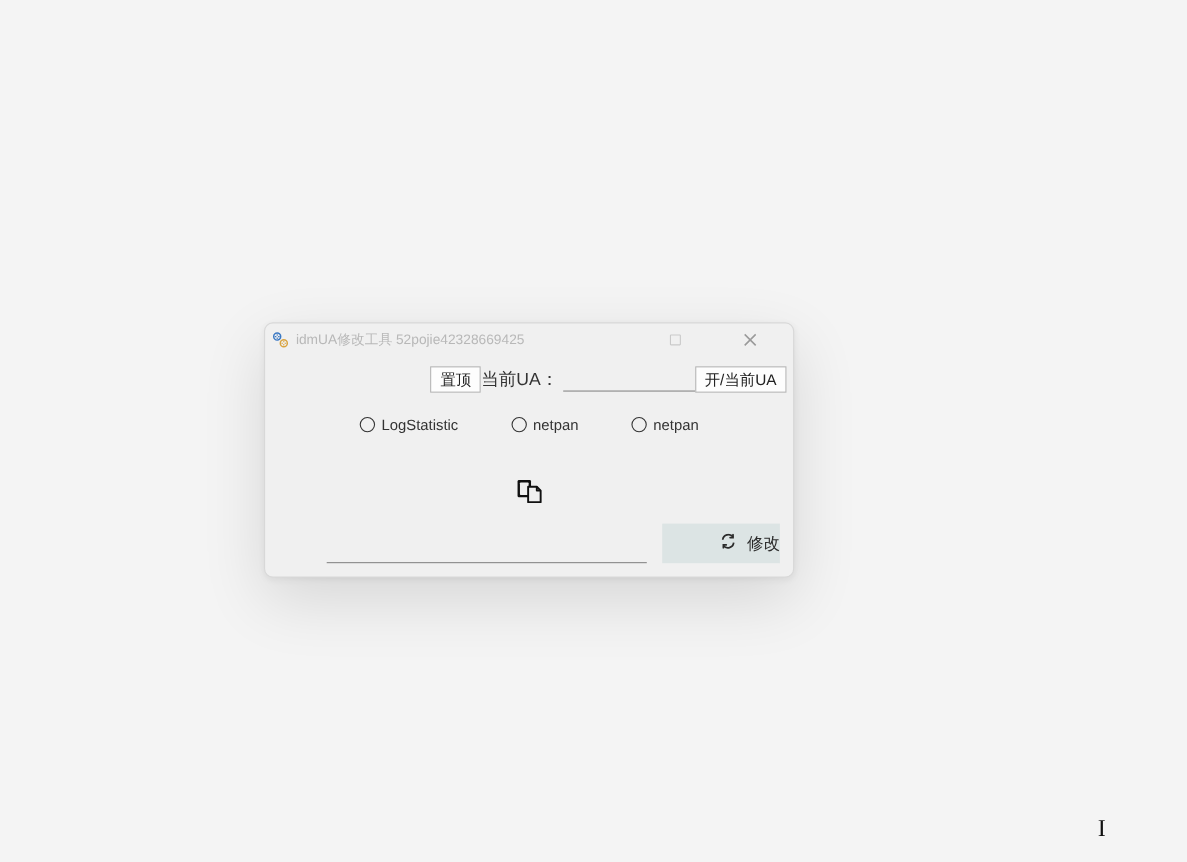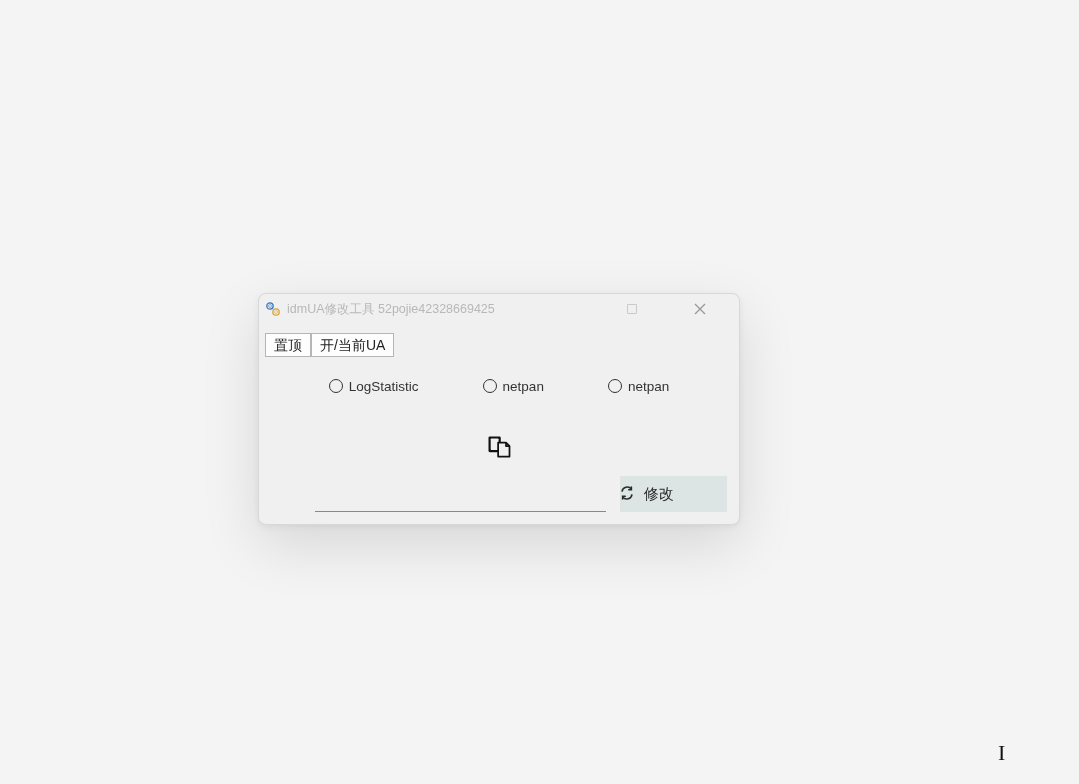--- a/index.html
+++ b/index.html
@@ -6,21 +6,21 @@
   html, body {
     width: 1079px;
     height: 784px;
     background: #f4f4f4;
     font-family: "Microsoft YaHei", "Segoe UI", Tahoma, sans-serif;
     overflow: hidden;
     position: relative;
   }
   .window {
     position: absolute;
-    left: 258px;
+    left: 240px;
     top: 293px;
     width: 482px;
     height: 232px;
     background: #f0f0f0;
     border: 1px solid #d8d8d8;
     border-radius: 8px;
     box-shadow: 0 20px 58px rgba(0,0,0,0.12), 0 2px 6px rgba(0,0,0,0.06);
   }
   .title-bar {
     height: 30px;
@@ -49,21 +49,21 @@
   }
   .ctrl-close svg { width: 12px; height: 12px; stroke: #9a9a9a; stroke-width: 1.4; }
   .client {
     padding: 6px 4px 0 4px;
   }
   .row {
     display: flex;
     align-items: center;
   }
   .top-row {
-    justify-content: flex-start;
+    justify-content: flex-end;
     padding: 0 2px;
     height: 30px;
   }
   .btn {
     background: #fdfdfd;
     border: 1px solid #b5b5b5;
     font-size: 14px;
     color: #222;
     padding: 1px 8px;
     height: 24px;
@@ -84,21 +84,21 @@
     border: none;
     border-bottom: 1px solid #888;
     background: transparent;
     height: 22px;
     font-size: 14px;
     outline: none;
   }
   .ua-field { width: 120px; }
   .radio-row {
     justify-content: center;
-    gap: 64px;
+    gap: 48px;
     margin-top: 14px;
     height: 24px;
     text-align: center;
   }
   .radio-item {
     display: flex;
     align-items: center;
     gap: 6px;
     font-size: 13.5px;
     color: #333;
@@ -136,21 +136,21 @@
   .modify-btn {
     margin-left: auto;
     width: 110px;
     height: 36px;
     background: #dce4e4;
     border: none;
     font-size: 15px;
     color: #2b2b2b;
     display: flex;
     align-items: center;
-    justify-content: flex-start;
+    justify-content: flex-end;
     gap: 10px;
     font-family: inherit;
     cursor: default;
   }
   .refresh-icon svg {
     width: 14px; height: 14px;
     stroke: #2b2b2b;
     fill: none;
     stroke-width: 1.8;
   }
@@ -188,20 +188,24 @@
           <path d="M1 1 L11 11 M11 1 L1 11"></path>
         </svg>
       </div>
     </div>
   </div>
 
   <div class="client">
 
     <div class="row top-row">
       <button class="btn">置顶</button>
+      <div class="center-label-wrap">
+        <span class="center-label">当前UA：</span>
+        <input class="underline-input ua-field" type="text" value="" style="">
+      </div>
       <button class="btn">开/当前UA</button>
     </div>
 
     <div class="row radio-row">
       <label class="radio-item">
         <span class="radio-ring"></span>
         <span>LogStatistic</span>
       </label>
       <label class="radio-item">
         <span class="radio-ring"></span>

